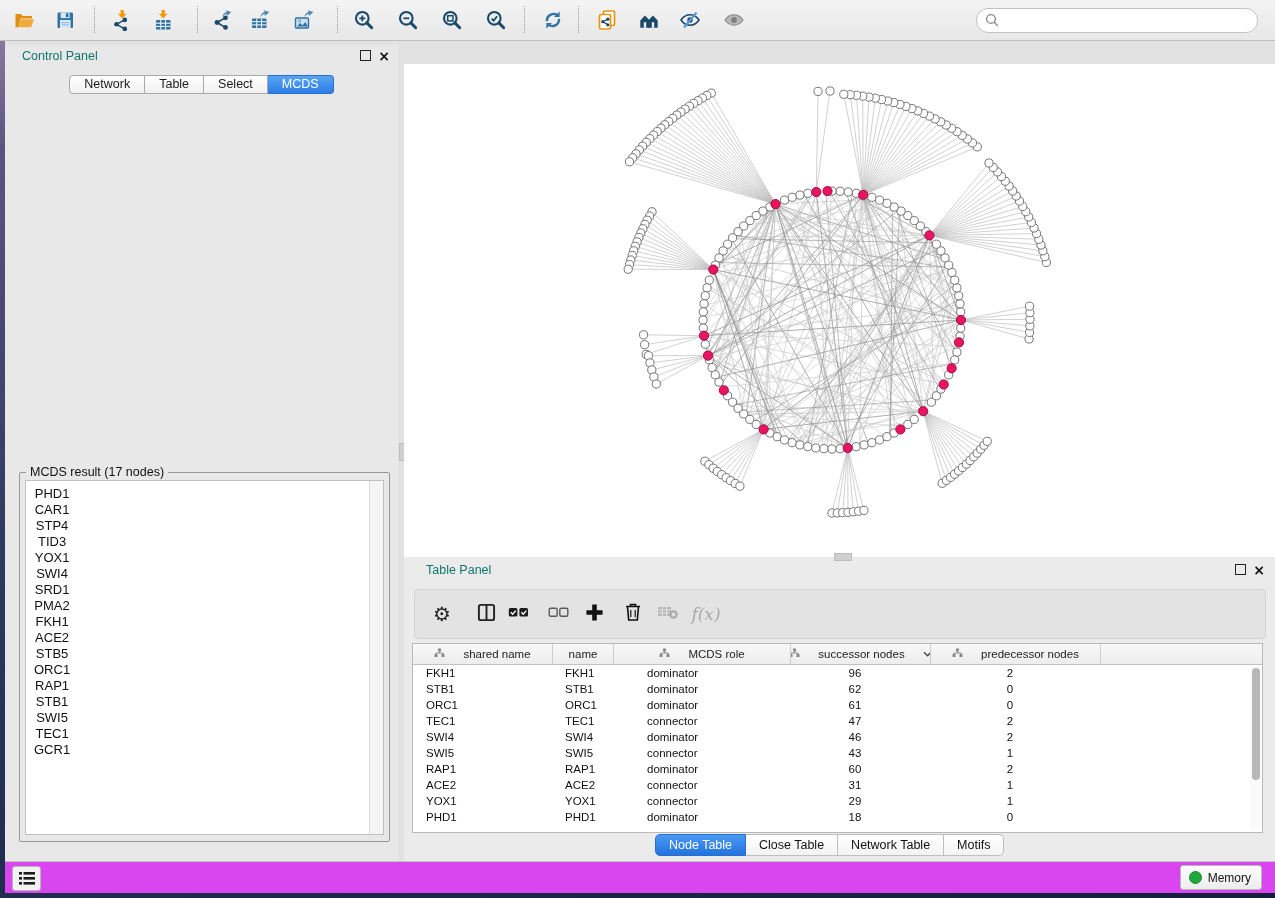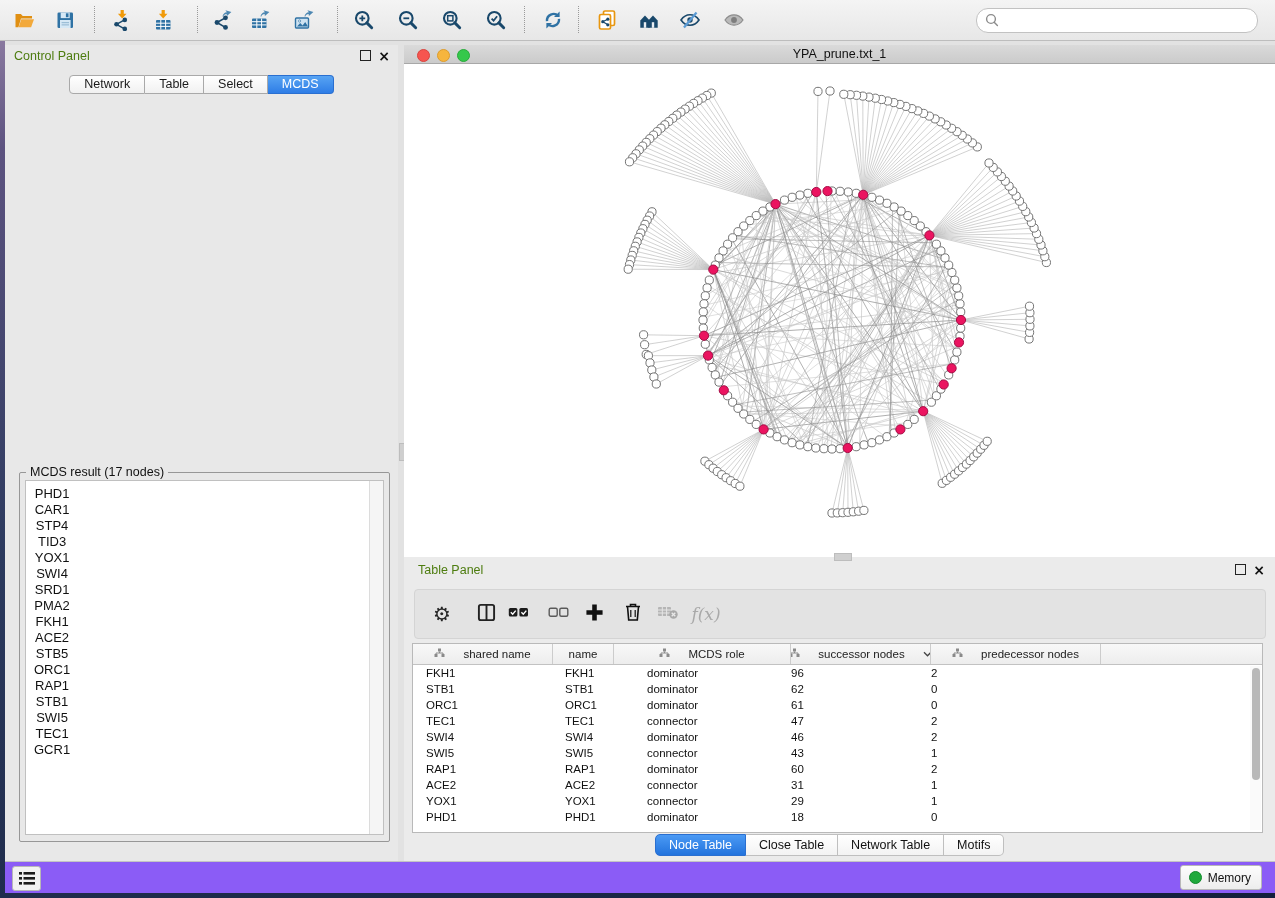--- a/index.html
+++ b/index.html
@@ -14,21 +14,21 @@
   .tbtn{position:absolute;top:2px;width:38px;height:35px;display:flex;align-items:center;justify-content:center;border-radius:4px;}
   .tbtn svg{display:block;}
   .tsep{position:absolute;top:6px;height:27px;border-left:1px dotted #9a9a9a;}
   .searchbox{position:absolute;right:17px;top:8px;width:280px;height:23px;background:#fff;
     border:1px solid #c2c2c2;border-radius:12px;}
   .searchbox input{position:absolute;left:28px;top:1px;right:8px;height:19px;border:none;outline:none;
     font-size:12px;background:transparent;width:240px;font-family:"Liberation Sans",sans-serif;}
   .searchbox .mag{position:absolute;left:8px;top:4px;}
   
   .workspace{position:absolute;left:5px;top:40px;right:0;bottom:5px;background:#e2e2e2;}
-  .panel-title{font-size:12.5px;color:#4d7c0f;}
+  .panel-title{font-size:12.5px;color:#0f766e;margin-left:8px;}
   .win-ctl{display:flex;gap:7px;align-items:center;}
   .float-ico{width:9px;height:9px;border:1.5px solid #222;background:transparent;display:inline-block;}
   .close-ico{font-size:14px;font-weight:bold;color:#111;line-height:10px;font-family:"DejaVu Sans",sans-serif;}
   
   .control-panel{position:absolute;left:0;top:5px;width:393px;height:817px;background:#e8e8e8;}
   .cp-titlebar{position:absolute;left:0;top:0;right:0;height:22px;}
   .cp-titlebar .panel-title{position:absolute;left:9px;top:4px;}
   .cp-titlebar .win-ctl{position:absolute;right:8px;top:5px;}
   .tabrow{position:absolute;top:30px;left:0;right:0;display:flex;justify-content:center;z-index:2;}
   .ctab{height:17px;line-height:17px;padding:0 14px;font-size:12.5px;color:#1a1a1a;
@@ -79,31 +79,31 @@
   .grid-table{position:absolute;left:8px;right:12px;top:86px;height:188px;background:#fff;border:1px solid #b9b9b9;}
   .thead{display:grid;grid-template-columns:140px 61px 177px 140px 170px 1fr;height:20px;
     background:linear-gradient(#f8f8f8,#ededed);border-bottom:1px solid #c2c2c2;}
   .th{display:flex;align-items:center;justify-content:center;gap:18px;font-size:11.5px;color:#222;
     border-right:1px solid #cccccc;overflow:hidden;white-space:nowrap;}
   .th:last-child{border-right:none;}
   .trow{display:grid;grid-template-columns:140px 61px 177px 140px 170px 1fr;height:16px;line-height:16px;
     font-size:11.5px;color:#111;}
   .td{overflow:hidden;white-space:nowrap;}
   .td.c0{padding-left:13px;}.td.c1{padding-left:12px;}.td.c2{padding-left:33px;}
-  .td.c3,.td.c4{text-align:left;padding-right:12px;}
+  .td.c3,.td.c4{text-align:center;padding-right:12px;}
   .vscroll{position:absolute;right:1px;top:22px;bottom:2px;width:11px;background:#fafafa;}
   .vthumb{position:absolute;left:1.5px;top:2px;width:8px;height:112px;background:#b8b8b8;border-radius:5px;}
   .bottom-tabs{position:absolute;left:251px;top:277px;display:flex;}
   .btab{height:20px;line-height:20px;padding:0 13px;font-size:12.5px;color:#111;
     background:linear-gradient(#ffffff,#f3f3f3);border:1px solid #bfbfbf;border-left:none;}
   .btab:first-child{border-left:1px solid #bfbfbf;border-radius:5px 0 0 5px;}
   .btab:last-child{border-radius:0 5px 5px 0;}
   .btab.active{background:linear-gradient(#4b9af4,#2273dd);color:#fff;border-color:#2a6fd0;text-align:right;}
   
-  .statusbar{position:absolute;left:0;right:0;bottom:0;height:31px;background:#8b5cf6;border-top:1px solid #c4c4c4;}
+  .statusbar{position:absolute;left:0;right:0;bottom:0;height:31px;background:#d946ef;border-top:1px solid #c4c4c4;}
   .sb-list-btn{position:absolute;left:7px;top:4px;width:27px;height:23px;background:#f2f2f2;
     border:1px solid #b8b8b8;border-radius:3px;display:flex;align-items:center;justify-content:center;}
   .mem-btn{position:absolute;right:13px;top:3px;height:23px;padding:0 10px 0 8px;display:flex;align-items:center;gap:6px;
     background:linear-gradient(#fdfdfd,#ededed);border:1px solid #b8b8b8;border-radius:3px;font-size:12px;color:#111;}
   .mem-dot{width:11px;height:11px;border-radius:50%;background:#1fa93c;border:1px solid #128a2c;}
 </style>
 </head>
 <body>
 
 <div class="toolbar" id="main-toolbar">
@@ -300,26 +300,20 @@
         <div class="mcds-track"></div>
       </div>
     </div>
   </div>
 
   <div class="v-split">
     <div class="v-handle"></div>
   </div>
 
   <div class="right-pane">
-    <div class="net-titlebar">
-      <span class="tl" style="left:13px;background:#f6554f;border:1px solid #d8443e;"></span>
-      <span class="tl" style="left:33px;background:#f6b53e;border:1px solid #dd9c2c;"></span>
-      <span class="tl" style="left:53px;background:#35c84b;border:1px solid #27ab3a;"></span>
-      <span class="net-title">YPA_prune.txt_1</span>
-    </div>
     <div class="net-canvas">
       <svg id="graph-svg" width="870" height="493" viewBox="0 0 870 493">
           <g>
             <line x1="371.5" y1="140.1" x2="307.3" y2="210.4" stroke="#8e8e8e" stroke-width="0.8" opacity="0.85"></line>
             <line x1="371.5" y1="140.1" x2="473.1" y2="135.1" stroke="#c6c6c6" stroke-width="0.8" opacity="0.85"></line>
             <line x1="371.5" y1="140.1" x2="496.4" y2="365.4" stroke="#c6c6c6" stroke-width="0.8" opacity="0.85"></line>
             <line x1="371.5" y1="140.1" x2="464.7" y2="379.7" stroke="#8e8e8e" stroke-width="0.8" opacity="0.85"></line>
             <line x1="371.5" y1="140.1" x2="512.5" y2="353.5" stroke="#c6c6c6" stroke-width="0.8" opacity="0.85"></line>
             <line x1="371.5" y1="140.1" x2="342.0" y2="352.1" stroke="#8e8e8e" stroke-width="0.8" opacity="0.85"></line>
             <line x1="371.5" y1="140.1" x2="555.1" y2="233.7" stroke="#c6c6c6" stroke-width="0.8" opacity="0.85"></line>

